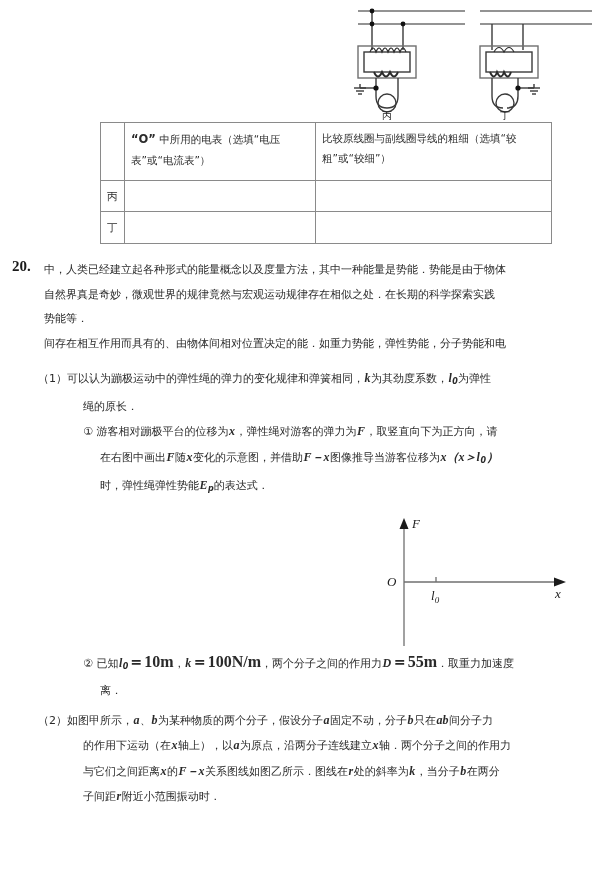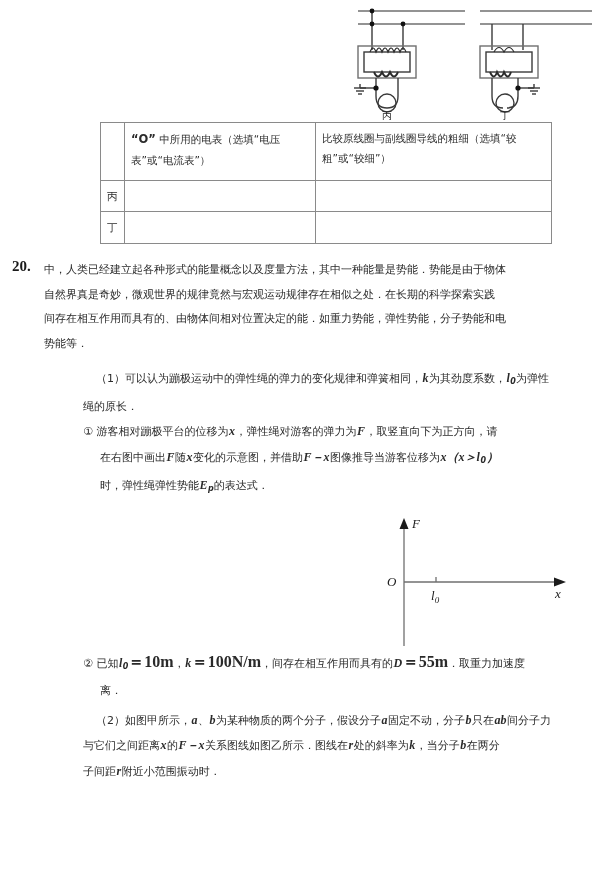--- a/index.html
+++ b/index.html
@@ -71,21 +71,21 @@
   }
   .qnum {
     position: absolute;
     left: 12px; top: 0px;
     font-weight: 700;
     font-size: 15px;
     font-family: Liberation Serif, serif;
     color: #1b1b1b;
   }
   .lvl1 { margin-left: 44px; }
-  .lvl2 { margin-left: 96px; }
+  .lvl2 { margin-left: 38px; }
   .lvl3 { margin-left: 83px; }
   .lvl4 { margin-left: 100px; }
 
   i.v {
     font-family: "Liberation Serif", "DejaVu Serif", serif;
     font-style: italic;
     font-weight: 700;
     font-size: 12px;
     padding: 0 0.5px;
   }
@@ -221,22 +221,22 @@
   </tbody>
     </table>
 </div>
 
 <div class="q20">
 
   <div class="qnum">20.</div>
 
   <div class="qline lvl1">中，人类已经建立起各种形式的能量概念以及度量方法，其中一种能量是势能．势能是由于物体</div>
   <div class="qline lvl1">自然界真是奇妙，微观世界的规律竟然与宏观运动规律存在相似之处．在长期的科学探索实践</div>
+  <div class="qline lvl1">势能等．</div>
   <div class="qline lvl1">间存在相互作用而具有的、由物体间相对位置决定的能．如重力势能，弹性势能，分子势能和电</div>
-  <div class="qline lvl1">势能等．</div>
 
   <div class="qline lvl2" style="margin-top:10px;">
     <span>（1）</span><span>可以认为蹦极运动中的弹性绳的弹力的变化规律和弹簧相同，</span><i class="v">k</i><span>为其劲度系数，</span><i class="v">l</i><sub class="s">0</sub><span>为弹性</span>
   </div>
   <div class="qline lvl3">绳的原长．</div>
 
   <div class="qline lvl3">
     <span class="circnum">①</span>
     <span>游客相对蹦极平台的位移为</span><i class="v">x</i><span>，弹性绳对游客的弹力为</span><i class="v">F</i><span>，取竖直向下为正方向，请</span>
   </div>
@@ -244,26 +244,29 @@
     <span>在右图中画出</span><i class="v">F</i><span>随</span><i class="v">x</i><span>变化的示意图，并借助</span><i class="v">F－x</i><span>图像推导当游客位移为</span><i class="v">x（x＞l</i><sub class="s">0</sub><i class="v">）</i>
   </div>
   <div class="qline lvl4">
     <span>时，弹性绳弹性势能</span><i class="v">E</i><sub class="s">p</sub><span>的表达式．</span>
   </div>
 
   <div style="height:148px;"></div>
 
   <div class="qline lvl3">
     <span class="circnum">②</span>
-    <span>已知</span><i class="v">l</i><sub class="s">0</sub><b class="u">＝10m</b><span>，</span><i class="v">k</i><b class="u">＝100N/m</b><span>，间存在相互作用而具有的</span><i class="v">D</i><b class="u">＝55m</b><span>．取重力加速度</span>
+    <span>已知</span><i class="v">l</i><sub class="s">0</sub><b class="u">＝10m</b><span>，</span><i class="v">k</i><b class="u">＝100N/m</b><span>，两个分子之间的作用力</span><i class="v">D</i><b class="u">＝55m</b><span>．取重力加速度</span>
   </div>
   <div class="qline lvl4">离．</div>
 
   <div class="qline lvl2" style="margin-top:4px;">
     <span>（2）</span><span>如图甲所示，</span><i class="v">a</i><span>、</span><i class="v">b</i><span>为某种物质的两个分子，假设分子</span><i class="v">a</i><span>固定不动，分子</span><i class="v">b</i><span>只在</span><i class="v">ab</i><span>间分子力</span>
+  </div>
+  <div class="qline lvl3">
+    <span>的作用下运动（在</span><i class="v">x</i><span>轴上），以</span><i class="v">a</i><span>为原点，沿两分子连线建立</span><i class="v">x</i><span>轴．两个分子之间的作用力</span>
   </div>
   <div class="qline lvl3">
     <span>与它们之间距离</span><i class="v">x</i><span>的</span><i class="v">F－x</i><span>关系图线如图乙所示．图线在</span><i class="v">r</i><span>处的斜率为</span><i class="v">k</i><span>，当分子</span><i class="v">b</i><span>在两分</span>
   </div>
   <div class="qline lvl3">
     <span>子间距</span><i class="v">r</i><span>附近小范围振动时．</span>
   </div>
 </div>
 
 <div class="axes-fig">

